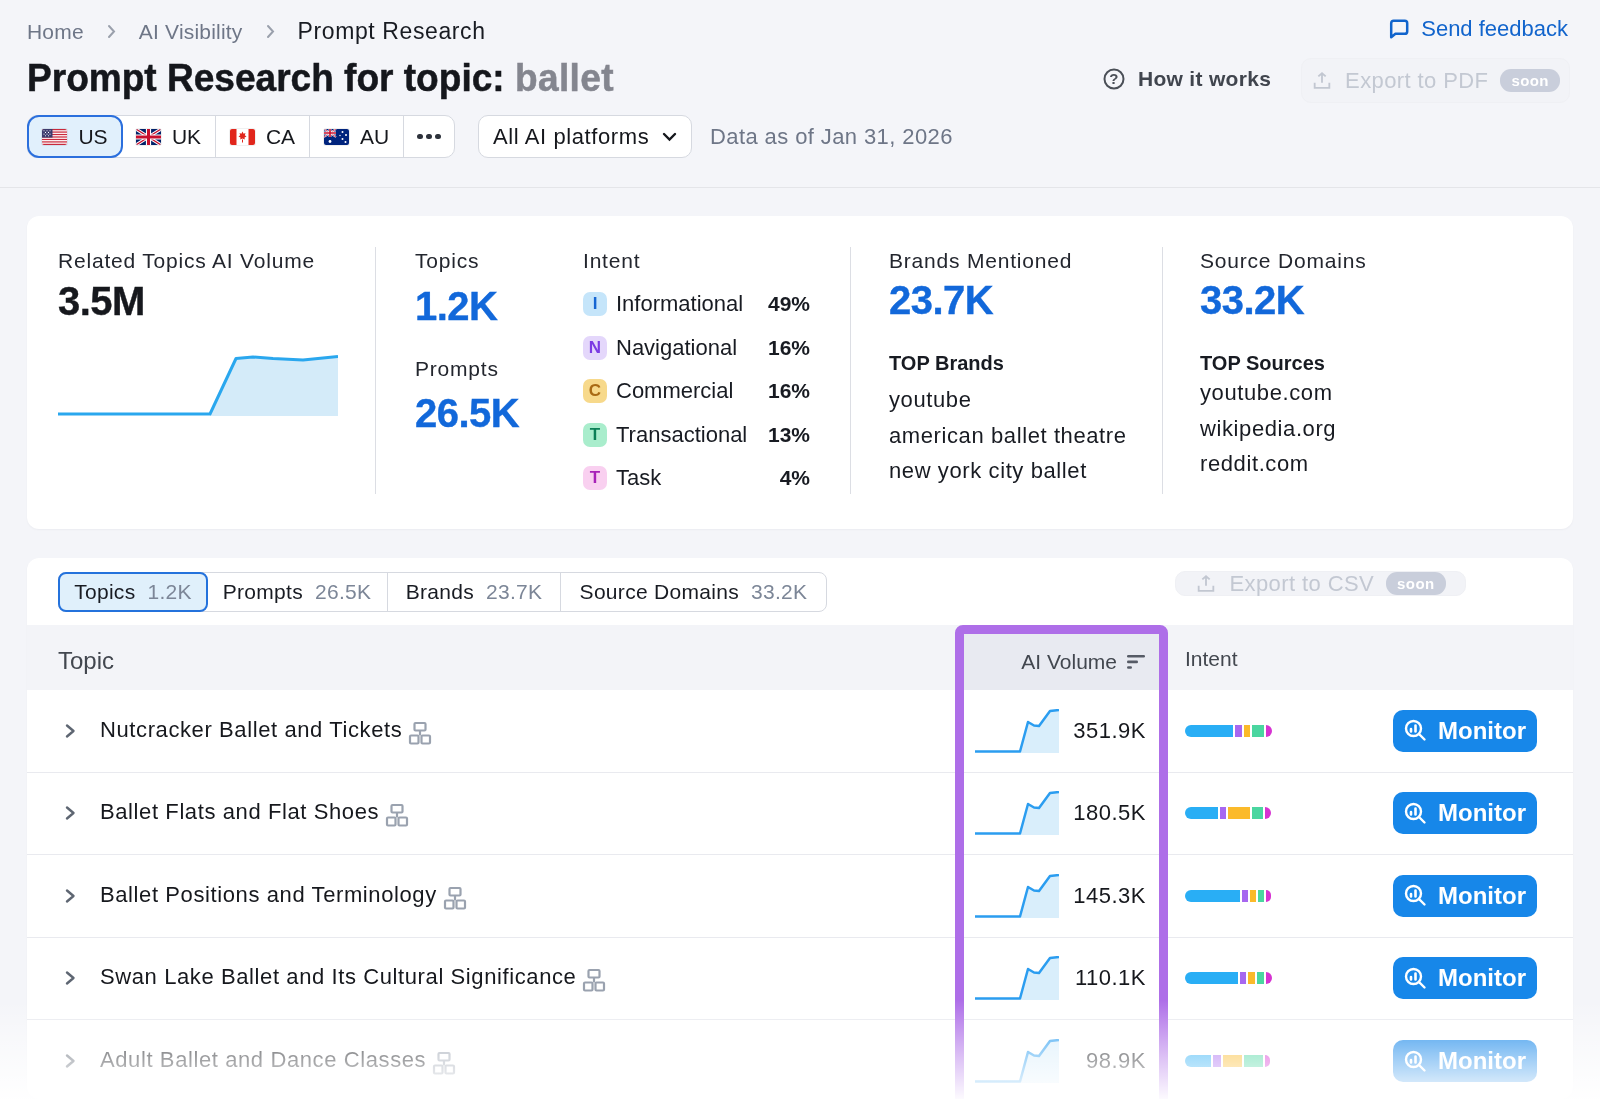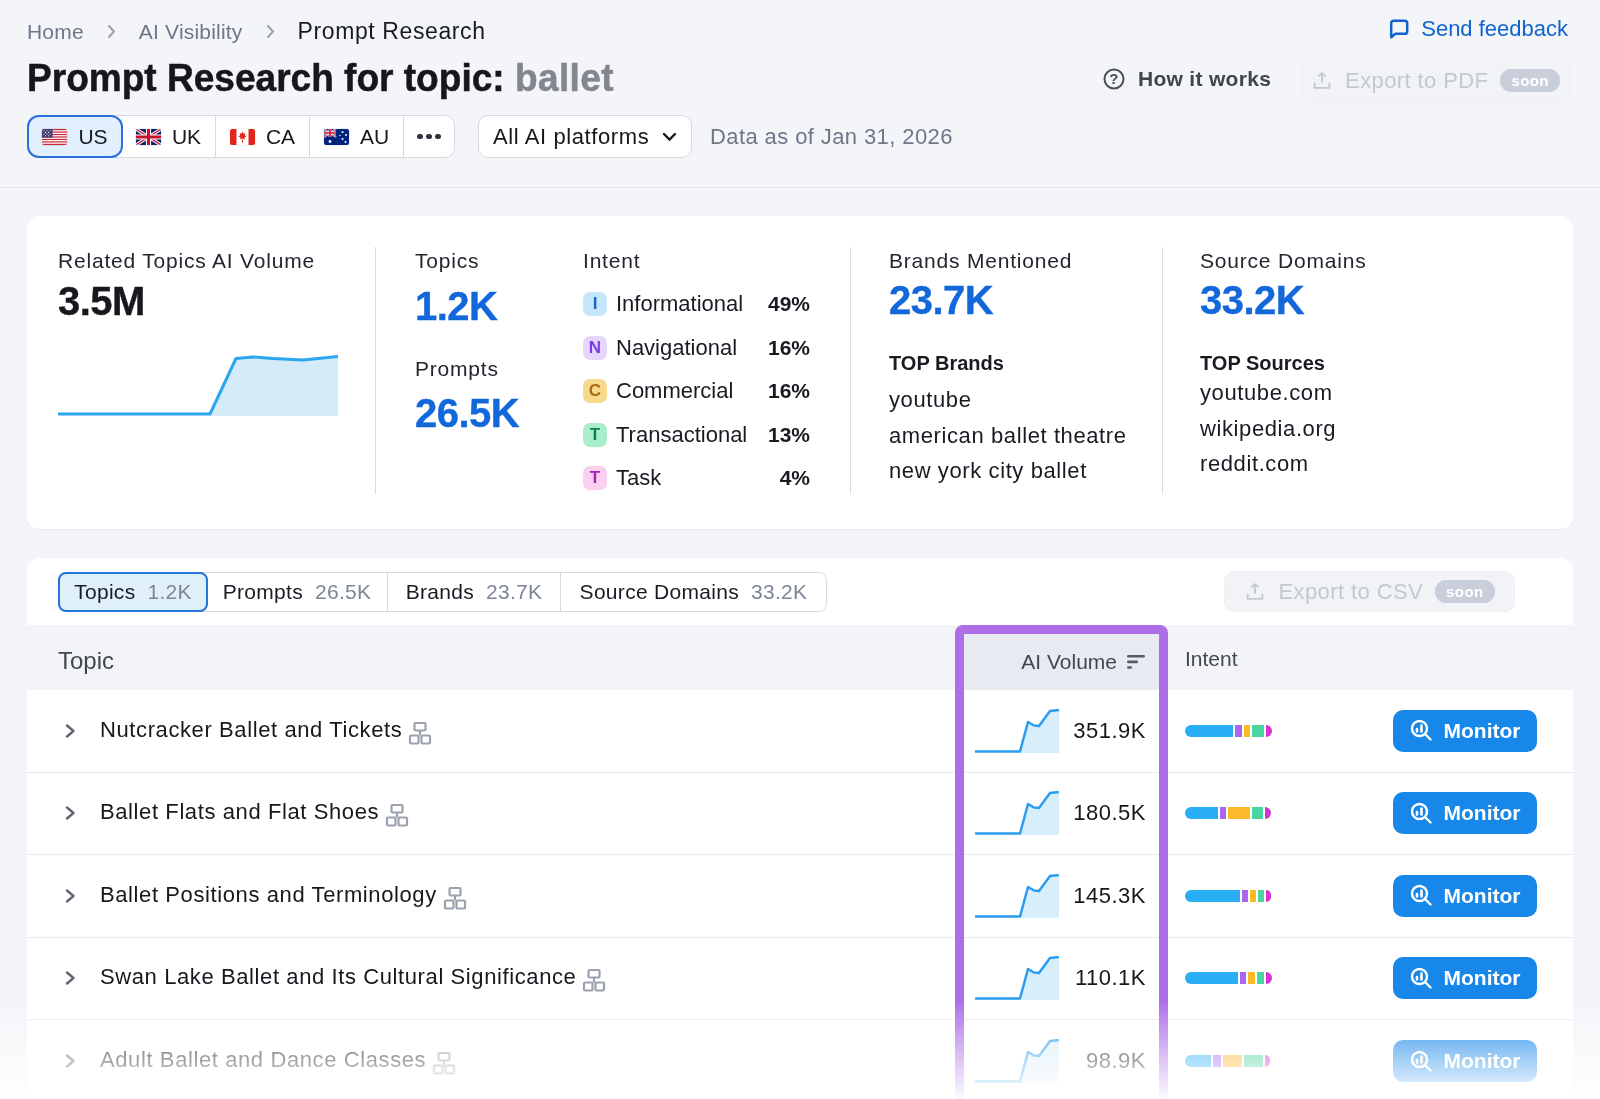--- a/index.html
+++ b/index.html
@@ -45,36 +45,36 @@
   .badge { width:24px; height:24px; border-radius:7px; font-size:17px; font-weight:bold; display:flex; align-items:center; justify-content:center; margin-right:9px; }
   .pct { margin-left:auto; font-weight:bold; font-size:21px; }
 
   
   #card2 { left:27px; top:558px; width:1546px; height:541px; }
   .tabs { position:absolute; left:31px; top:14px; height:40px; display:flex; background:#fff; border:1px solid #d6d9e0; border-radius:8px; }
   .tab { display:flex; align-items:center; justify-content:center; gap:12px; font-size:21px; letter-spacing:.3px; color:#181b22; border-right:1px solid #d6d9e0; }
   .tab:last-child { border-right:none; }
   .tab .cnt { color:#7c8697; }
   .tab.sel { background:#e0f0fb; border:2px solid #2472dc; border-radius:8px; margin:-1px; }
-  .csvbtn { position:absolute; left:1197px; top:13px; width:291px; height:41px; }
+  .csvbtn { position:absolute; left:1148px; top:13px; width:291px; height:25px; }
   .thead { position:absolute; left:0; top:67px; width:1546px; height:65px; background:#f3f4f8; }
   .thead .t1 { position:absolute; left:31px; top:22px; font-size:24px; color:#42474f; }
   .thead .t3 { position:absolute; left:1158px; top:22px; font-size:21px; color:#42474f; }
   .aivolcell { position:absolute; left:937px; top:76px; width:195px; height:56px; background:#e8eaf1; display:flex; align-items:center; justify-content:flex-end; padding-right:13px; gap:10px; font-size:21px; color:#42474f; }
   .row { position:absolute; left:0; width:1546px; height:82.5px; border-bottom:1px solid #e9eaef; }
   .row .chev { position:absolute; left:36px; top:50%; margin-top:-8px; }
   .row .tname { position:absolute; left:73px; top:50%; margin-top:-14px; font-size:22px; letter-spacing:.6px; color:#16181d; white-space:nowrap; display:flex; align-items:center; gap:6px; } .row .tname svg { transform:translateY(3px); }
   .row .spark { position:absolute; left:948px; top:50%; margin-top:-22px; }
   .row .val { position:absolute; right:427px; top:50%; margin-top:-13px; font-size:22px; letter-spacing:.5px; color:#16181d; }
   .row .ibar { position:absolute; left:1158px; top:50%; margin-top:-6px; height:12px; display:flex; }
   .row .ibar span { height:12px; margin-right:2px; }
   .row .ibar span:first-child { border-radius:6px 0 0 6px; }
   .row .ibar span:last-child { border-radius:0 6px 6px 0; margin-right:0; }
   .c-i { background:#29aef5; } .c-n { background:#a767f0; } .c-c { background:#fbba2a; } .c-t { background:#4ad6a0; } .c-k { background:#d633d1; }
-  .monbtn { position:absolute; left:1366px; top:50%; margin-top:-21px; width:144px; height:42px; background:#1787e9; border-radius:10px; display:flex; align-items:center; justify-content:center; gap:11px; color:#fff; font-size:21px; font-weight:bold; }
+  .monbtn { position:absolute; left:1366px; top:50%; margin-top:-21px; width:144px; height:42px; background:#1787e9; border-radius:10px; display:flex; align-items:center; justify-content:center; gap:11px; color:#fff; font-size:24px; font-weight:bold; }
 
   
   #purple { left:955px; top:625px; width:213px; height:500px; border:9px solid #ae6ee8; border-radius:8px; z-index:5; }
   #fade { left:0; top:1000px; width:1600px; height:99px; z-index:10; background:linear-gradient(to bottom, rgba(255,255,255,0) 0%, rgba(255,255,255,.55) 55%, rgba(255,255,255,.97) 100%); }
 </style>
 </head>
 <body>
 
 <div class="abs crumbs">
   <span>Home</span>

